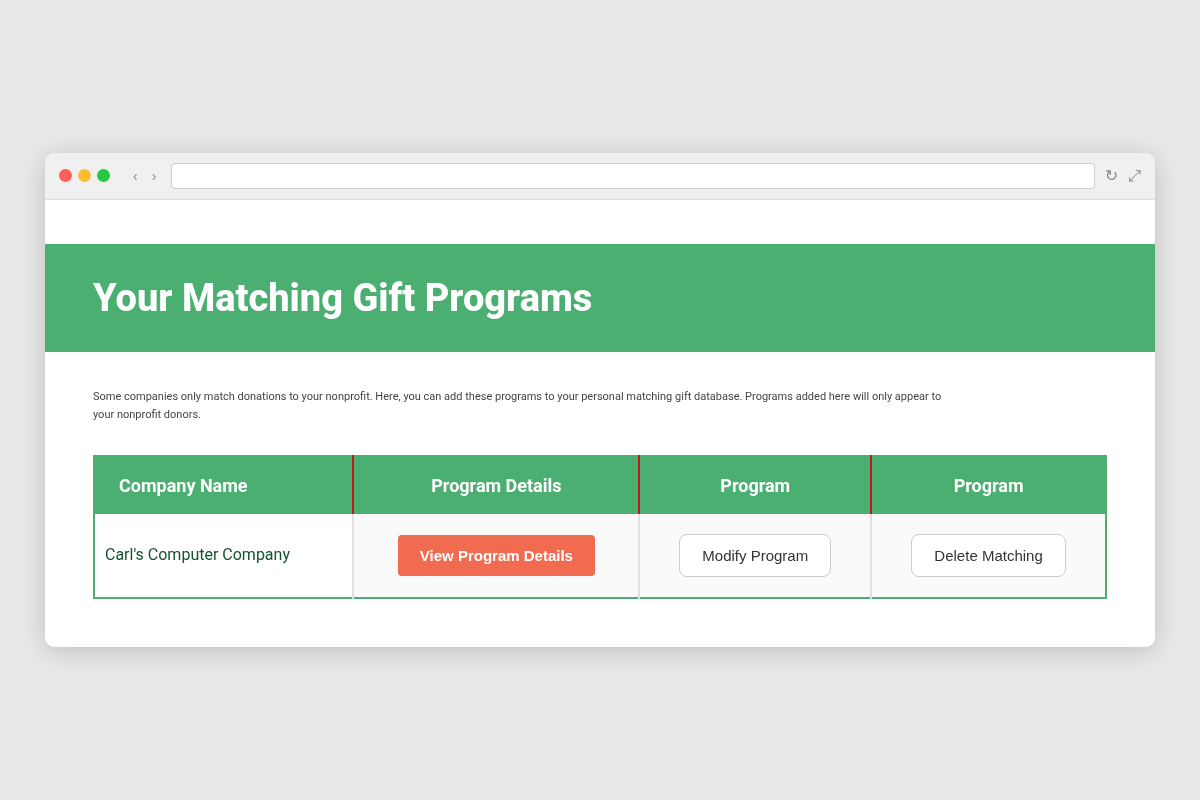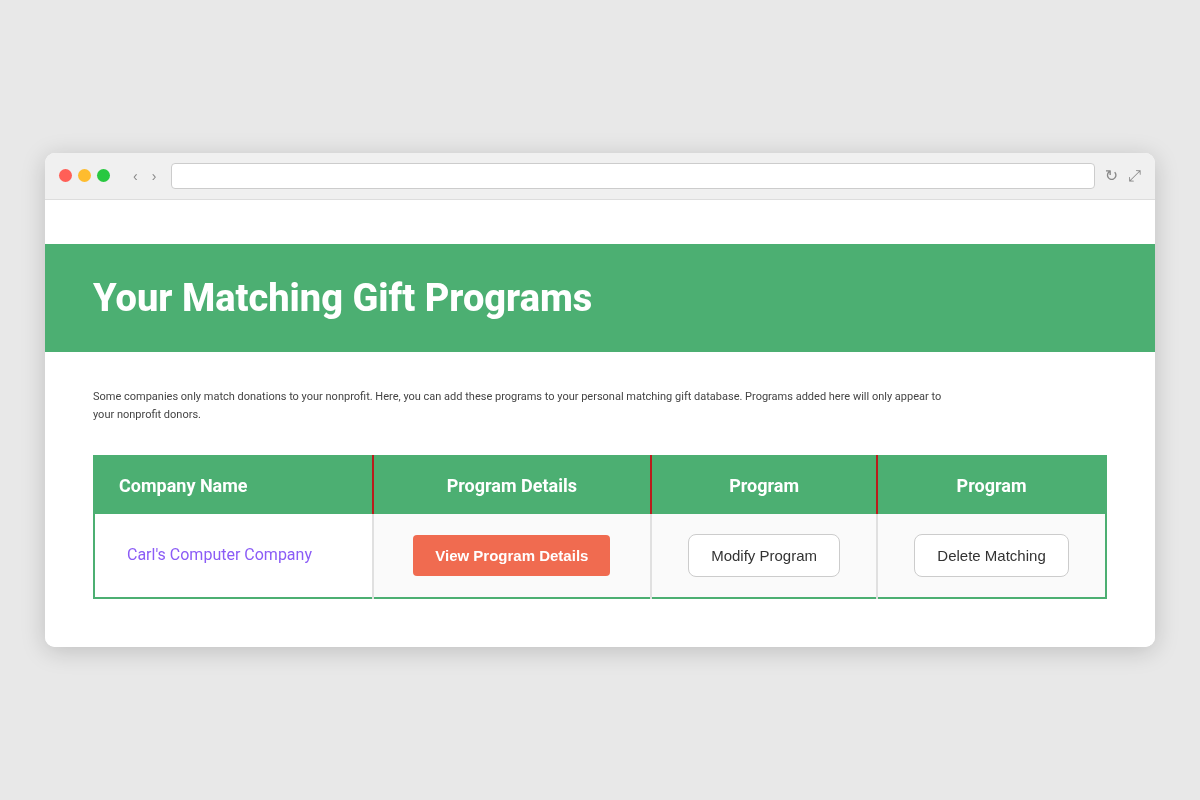--- a/index.html
+++ b/index.html
@@ -132,23 +132,23 @@
       padding: 20px 20px;
       border-right: 2px solid #e0e0e0;
       border-bottom: 1px solid #e0e0e0;
       vertical-align: middle;
       background: #fafafa;
       text-align: center;
     }
 
     .gift-table tbody tr td:first-child {
       text-align: left;
-      padding-left: 32px;
+      padding-left: 10px;
       font-size: 16px;
-      color: #8b5cf6;
+      color: #14532d;
       background: #fff;
     }
 
     .gift-table tbody tr td:last-child {
       border-right: none;
     }
 
     .btn-view {
       background: #f06b50;
       color: #fff;

